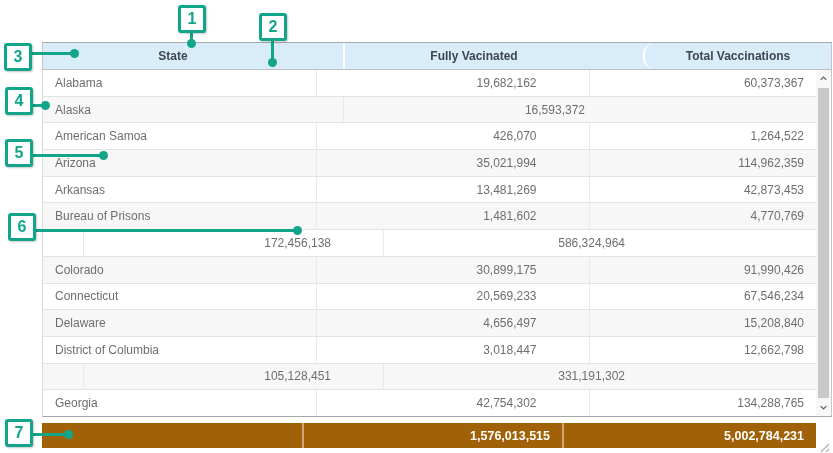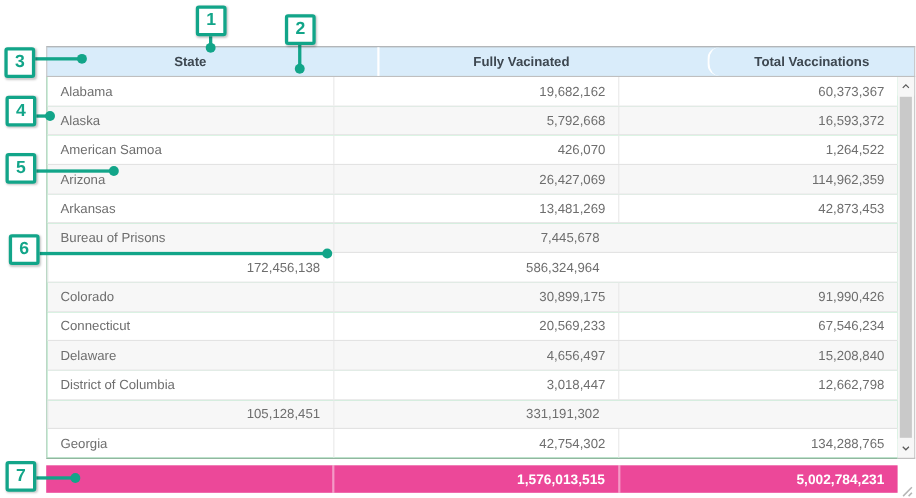--- a/index.html
+++ b/index.html
@@ -23,51 +23,51 @@
   .th + .th { border-left:2px solid #ffffff;text-align:right; }
   .th-state { width:260px; }
   .th-fully { width:260px; }
   .th-total { flex:1;border-radius:11px; }
 
   
   .tbody {
     position:absolute; left:42px; top:70px; width:774px; height:347px;
     display:flex; flex-direction:column;
     border-left:1px solid #d9d9d9; border-bottom:1px solid #a8a8a8;
-    background:#22c55e;
+    background:#f0abfc;
   }
   .tr { flex:1; display:flex; background:#ffffff; }
   .tr:nth-child(even) { background:#f7f7f7; }
   .tr:not(:last-child) { border-bottom:1px solid #e3e3e3; }
   .td {
     display:flex; align-items:center; font-size:12px; color:#6e6e6e;
     height:100%; overflow:hidden; white-space:nowrap;
   }
   .td-state { width:260px; padding-left:12px; justify-content:flex-start; }
-  .td-num   { width:260px; padding-right:12px; justify-content:flex-end; border-left:1px solid #e9e9e9; }
+  .td-num   { width:260px; padding-right:12px; justify-content:flex-end; border-left:1px solid #e9e9e9;margin-left:40px; }
   .td-total { width:254px; }
 
   
   .scrollbar {
     position:absolute; left:816px; top:70px; width:16px; height:347px;
     background:#f7f7f7; border-right:1px solid #c6c6c6; border-bottom:1px solid #a8a8a8;
   }
   .scroll-btn {
     position:absolute; left:0; width:100%; height:17px;
     display:flex; align-items:center; justify-content:center; background:#f7f7f7;
   }
   .scroll-btn.up { top:0; }
   .scroll-btn.down { bottom:0; }
   .scroll-thumb { position:absolute; left:2px; top:18px; width:11px; height:310px; background:#c9c9c9; }
   .chev { width:7px; height:7px; display:block; }
 
   
   .total-row {
     position:absolute; left:42px; top:423px; width:774px; height:25px;
-    background:#ec4899; display:flex;
+    background:#a16207; display:flex;
   }
   .total-row .t-state { width:260px; height:100%; }
   .total-row .t-num {
     display:flex; align-items:center; justify-content:flex-end;
     padding-right:12px; font-size:12.5px; font-weight:700; color:#ffffff;
     border-left:2px solid rgba(255,255,255,0.45); height:100%;
   }
   .total-row .t-fully { width:260px; }
   .total-row .t-total { width:254px; }
 
@@ -105,45 +105,45 @@
 
   <div class="tbody" id="tbody">
     <div class="tr">
       <div class="td td-state">Alabama</div>
       <div class="td td-num">19,682,162</div>
       <div class="td td-num td-total">60,373,367</div>
     </div>
 
     <div class="tr">
       <div class="td td-state">Alaska</div>
-      <div class="td td-num">5,792,668</div>
       <div class="td td-num td-total">16,593,372</div>
     </div>
 
     <div class="tr">
       <div class="td td-state">American Samoa</div>
       <div class="td td-num">426,070</div>
       <div class="td td-num td-total">1,264,522</div>
     </div>
 
     <div class="tr">
       <div class="td td-state">Arizona</div>
-      <div class="td td-num">26,427,069</div>
+      <div class="td td-num">35,021,994</div>
       <div class="td td-num td-total">114,962,359</div>
     </div>
 
     <div class="tr">
       <div class="td td-state">Arkansas</div>
       <div class="td td-num">13,481,269</div>
       <div class="td td-num td-total">42,873,453</div>
     </div>
 
     <div class="tr">
       <div class="td td-state">Bureau of Prisons</div>
-      <div class="td td-num td-total">7,445,678</div>
+      <div class="td td-num">1,481,602</div>
+      <div class="td td-num td-total">4,770,769</div>
     </div>
 
     <div class="tr">
       <div class="td td-num">172,456,138</div>
       <div class="td td-num td-total">586,324,964</div>
     </div>
 
     <div class="tr">
       <div class="td td-state">Colorado</div>
       <div class="td td-num">30,899,175</div>

